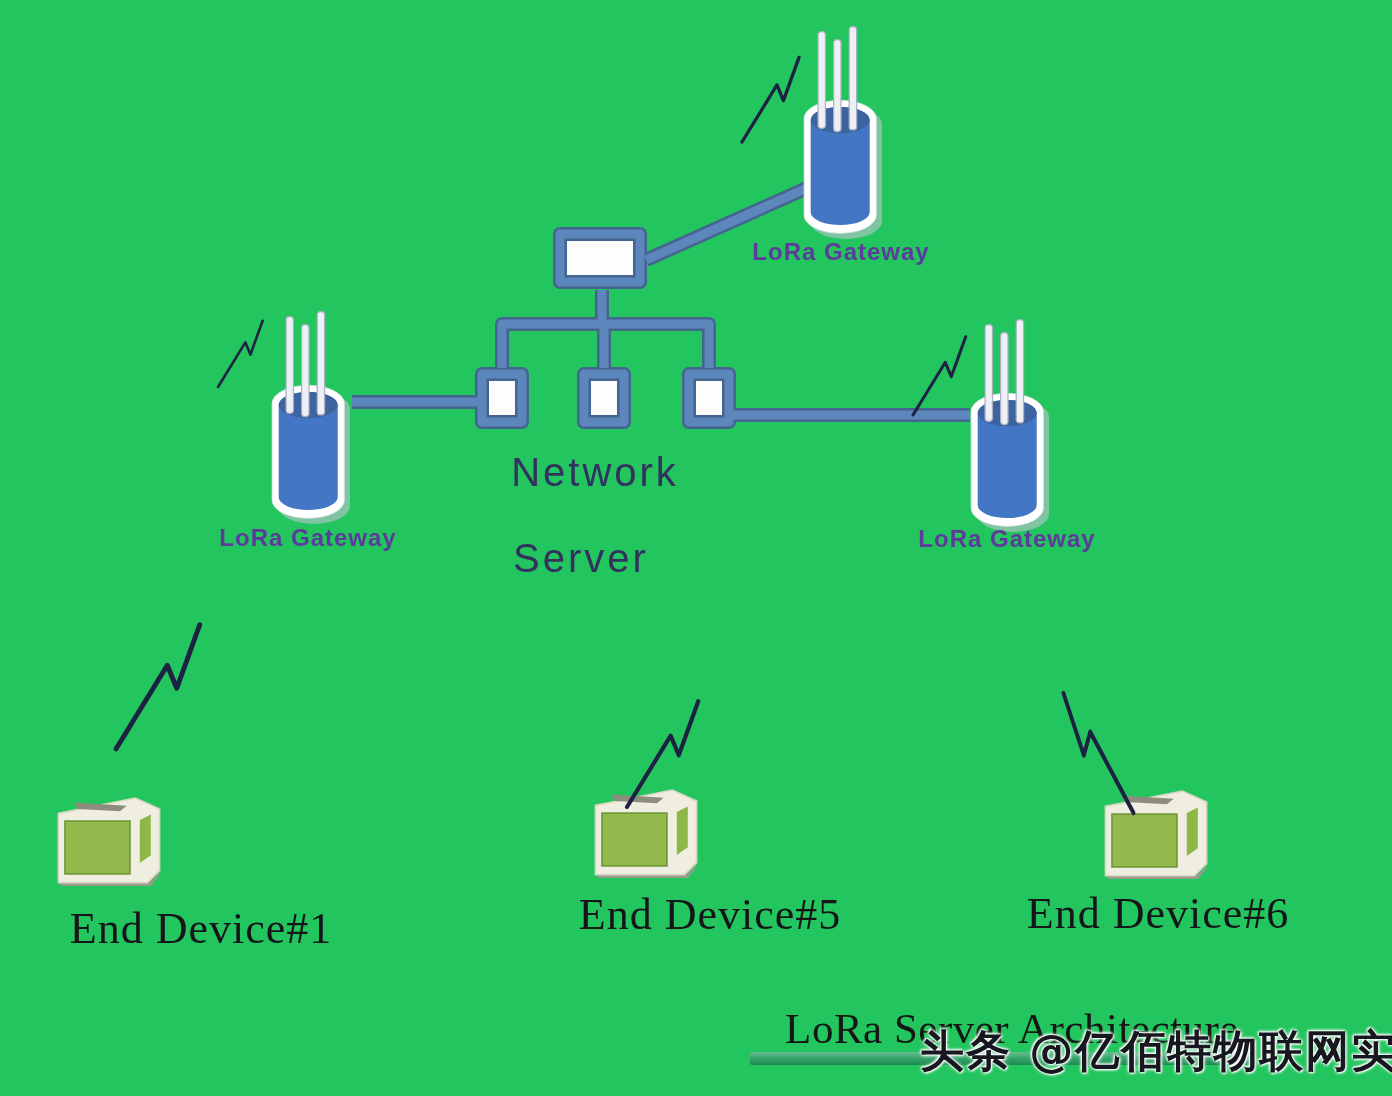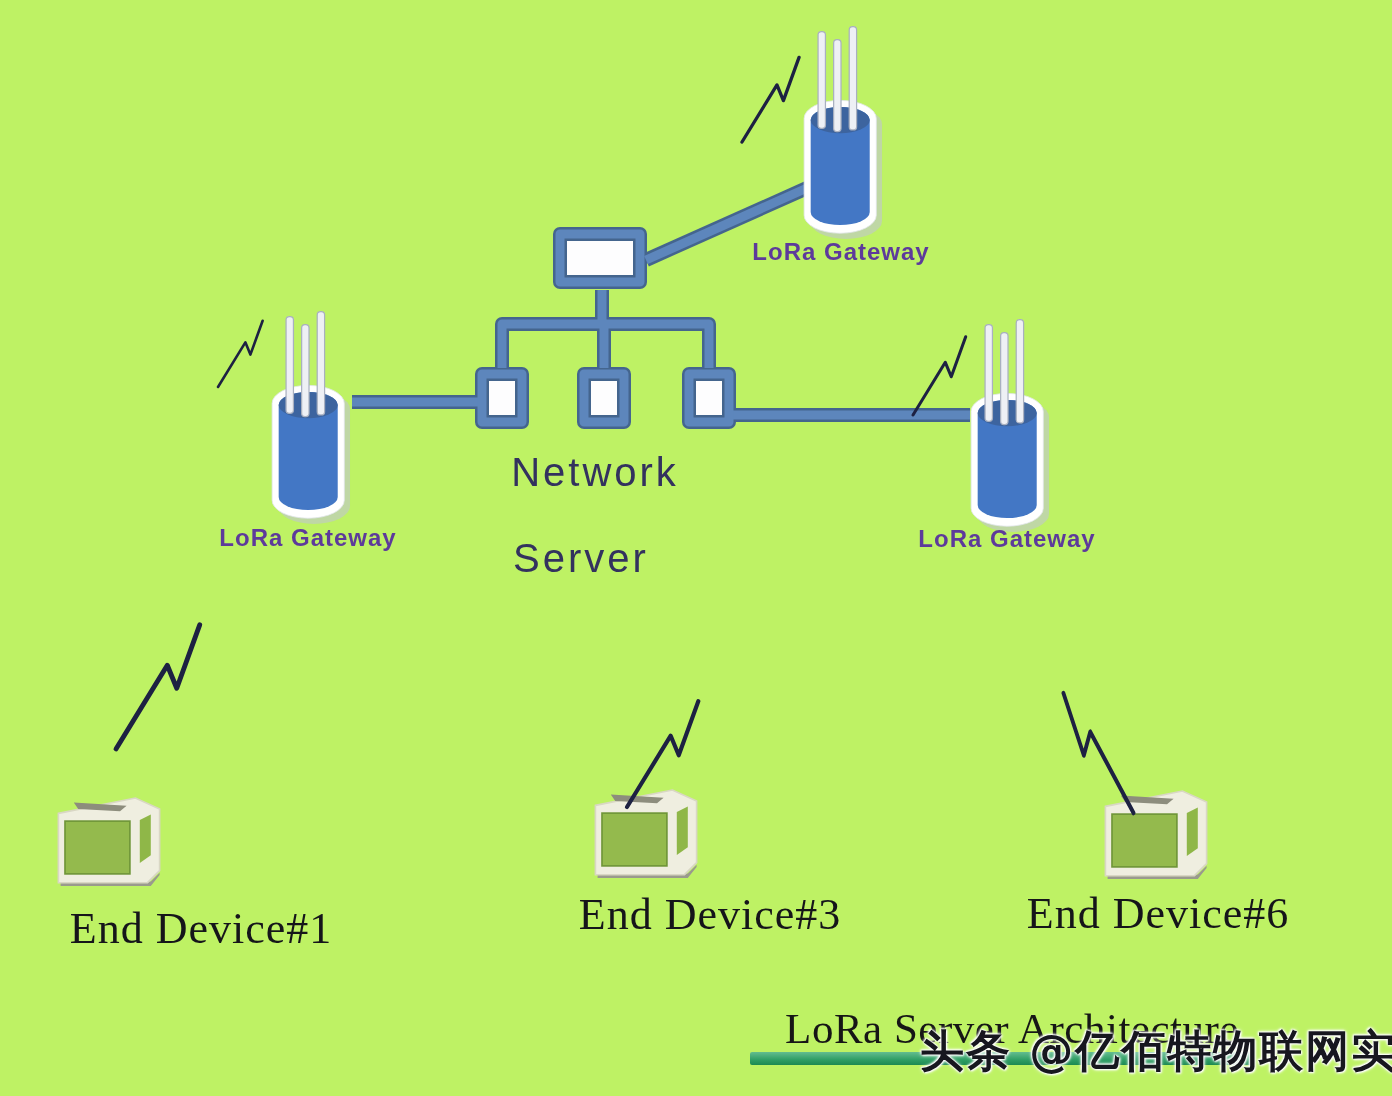--- a/index.html
+++ b/index.html
@@ -1,19 +1,19 @@
 <!DOCTYPE html>
 <html><head>
 <meta charset="utf-8">
 <style>
   html,body{margin:0;padding:0;background:#e8eaee;}
   .stage{
     position:relative;
     width:1392px;height:1096px;
-    background:#bef264;
+    background:#22c55e;
     overflow:hidden;
     font-family:"Liberation Sans",sans-serif;
   }
   .stage svg{position:absolute;left:0;top:0;}
   .label{position:absolute;transform:translateX(-50%);white-space:nowrap;}
   .gw-label{
     color:#5d3a9b;font-weight:bold;font-size:24px;letter-spacing:1px;
     font-family:"Liberation Sans",sans-serif;
   }
   .ns-line{
@@ -126,21 +126,21 @@
   </svg>
 
   <div class="label gw-label" style="left:841px;top:238px;">LoRa Gateway</div>
   <div class="label gw-label" style="left:308px;top:524px;">LoRa Gateway</div>
   <div class="label gw-label" style="left:1007px;top:525px;">LoRa Gateway</div>
 
   <div class="label ns-line" style="left:595px;top:450px;">Network</div>
   <div class="label ns-line" style="left:581px;top:536px;">Server</div>
 
   <div class="label dev-label" style="left:181px;top:903px;">End Device#1</div>
-  <div class="label dev-label" style="left:690px;top:889px;">End Device#3</div>
+  <div class="label dev-label" style="left:690px;top:889px;">End Device#5</div>
   <div class="label dev-label" style="left:1138px;top:888px;">End Device#6</div>
 
   <div class="label title" style="left:1012px;top:1004px;">LoRa Server Architecture</div>
   <div class="title-bar"></div>
 
   <div class="watermark">头条 @亿佰特物联网实验室</div>
 
 </div>
 
 </body></html>

